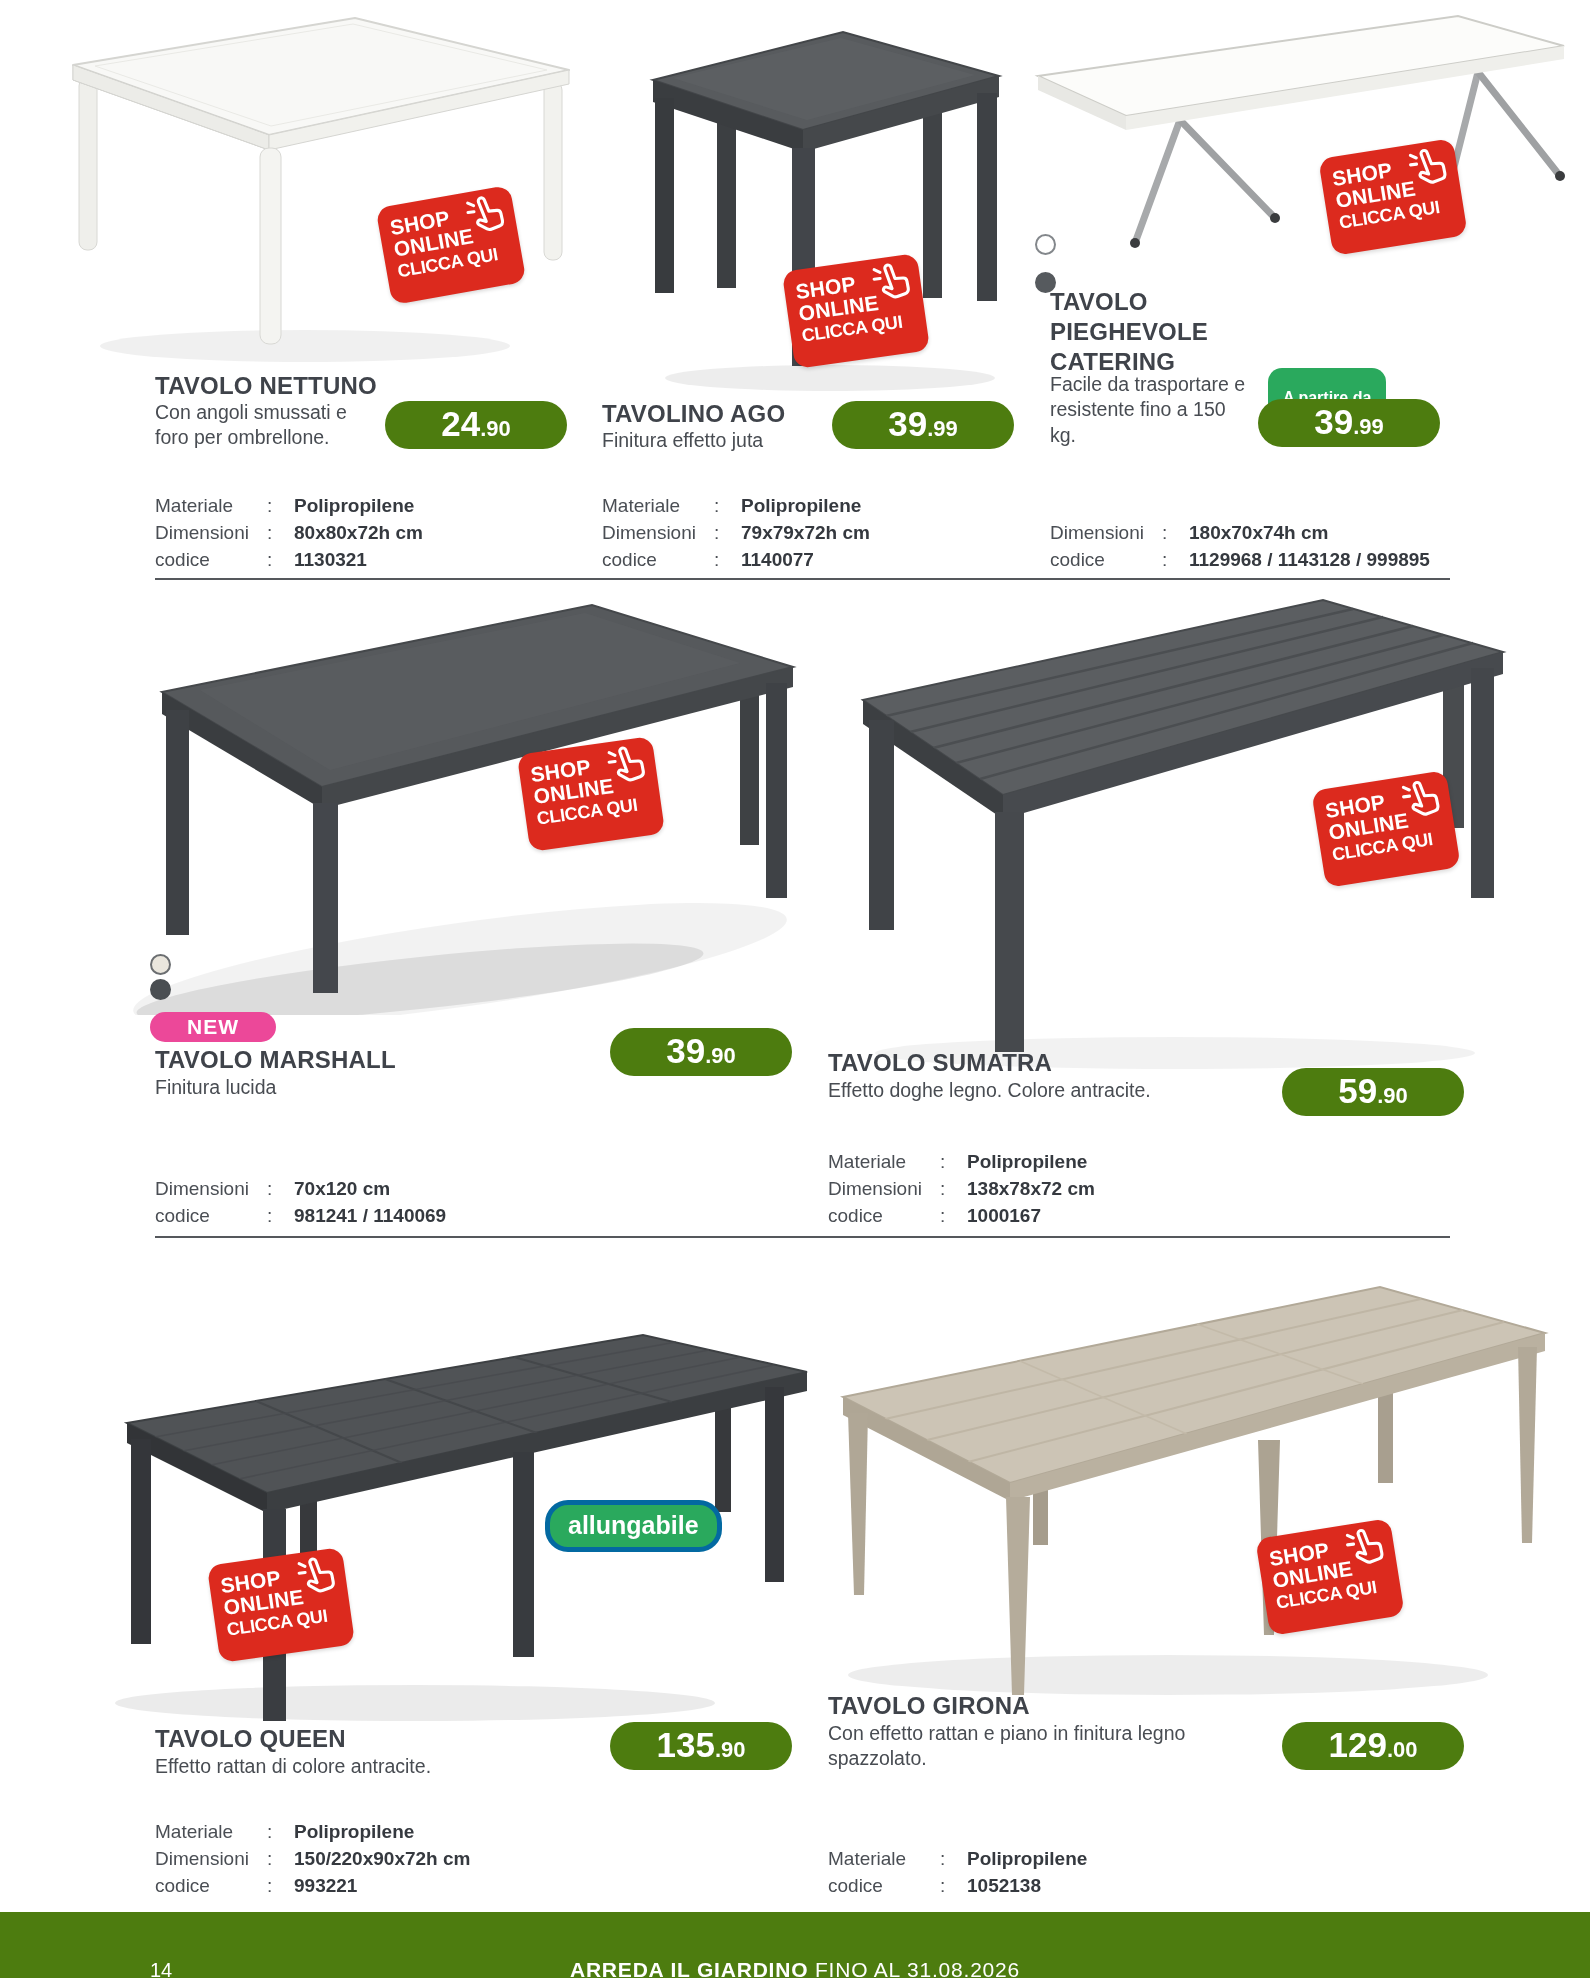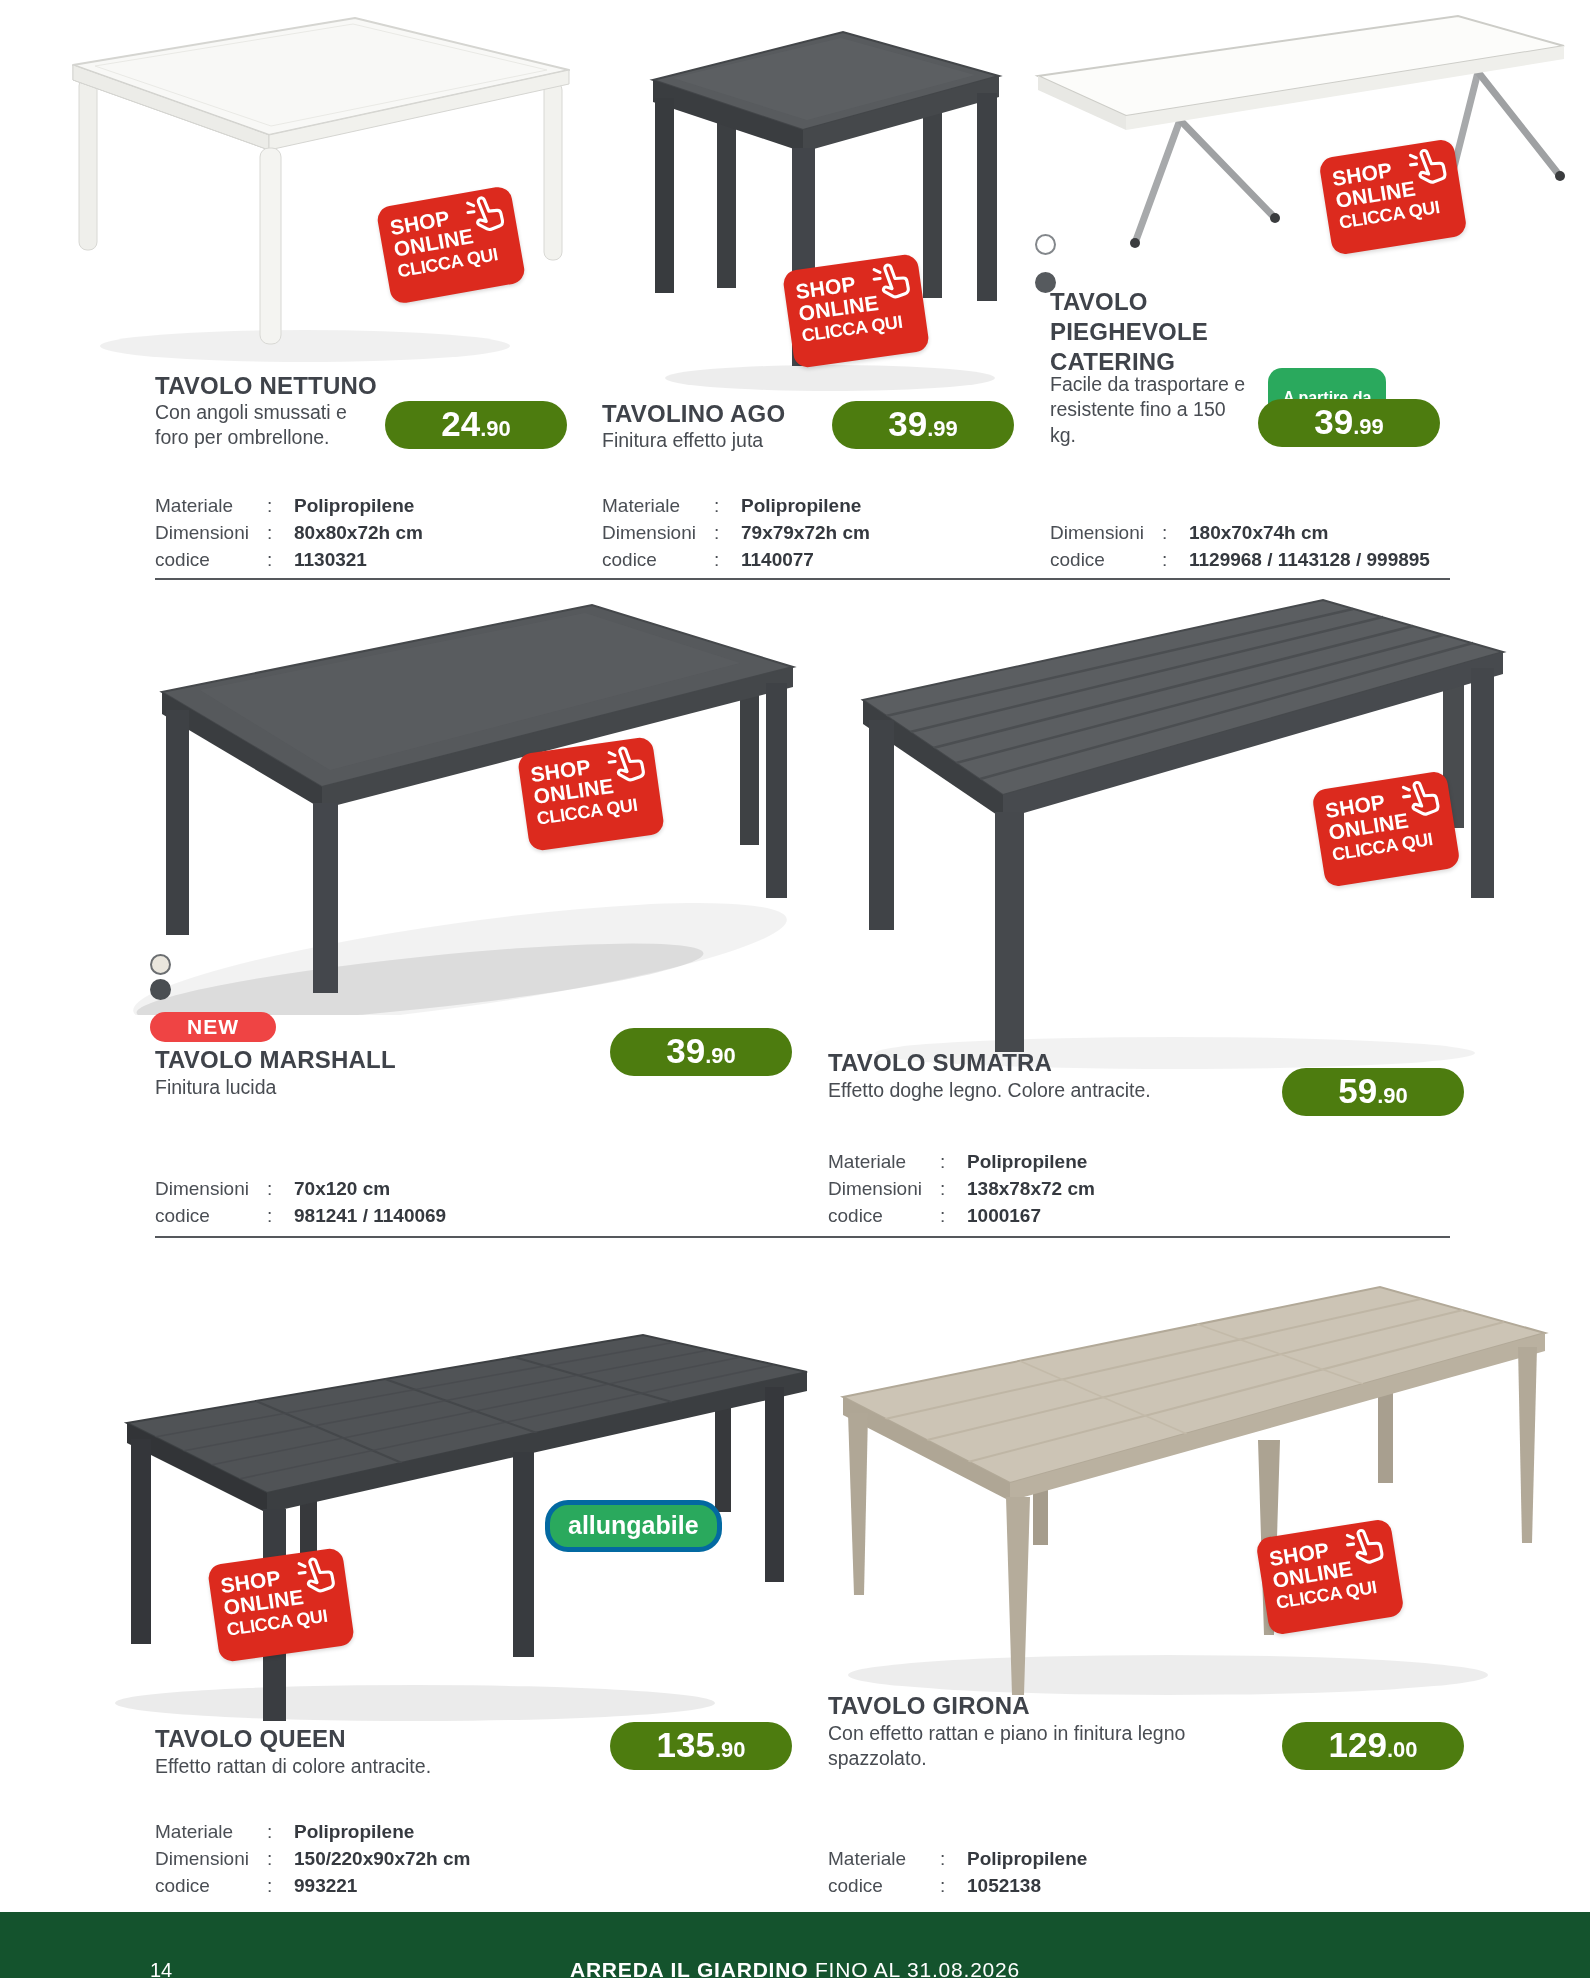--- a/index.html
+++ b/index.html
@@ -28,26 +28,26 @@
               box-shadow:0 2px 4px rgba(0,0,0,.15);}
   .shop-l1,.shop-l2{font-size:21px;line-height:22px;letter-spacing:.2px;}
   .shop-l3{font-size:18px;line-height:23px;letter-spacing:-.3px;}
   .hand{position:absolute;top:3px;right:3px;width:50px;height:44px;transform:rotate(-12deg);}
 
   .green-pill{position:absolute;background:#2aa95d;color:#fff;font-weight:bold;text-align:center;}
   .apartire{height:27px;line-height:27px;font-size:16px;border-radius:14px;padding:16px 15px;}
   .allungabile{height:42px;line-height:40px;font-size:25px;border-radius:23px;padding:0 18px;
                border:5px solid #0369a1;}
 
-  .new-badge{position:absolute;background:#ef4444;color:#fff;font-weight:bold;font-size:21px;
+  .new-badge{position:absolute;background:#ec4899;color:#fff;font-weight:bold;font-size:21px;
              width:126px;height:30px;line-height:30px;text-align:center;border-radius:16px;letter-spacing:1px;}
 
   .swatch{position:absolute;width:21px;height:21px;border-radius:50%;border:2px solid #83878b;box-sizing:border-box;}
 
-  .footer-bar{position:absolute;left:0;top:1912px;width:1590px;height:66px;background:#14532d;color:#fff;overflow:hidden;}
+  .footer-bar{position:absolute;left:0;top:1912px;width:1590px;height:66px;background:#4d7c0f;color:#fff;overflow:hidden;}
   .page-num{position:absolute;left:150px;bottom:-4px;font-size:20px;}
   .promo{position:absolute;left:0;right:0;bottom:-4px;text-align:center;font-size:21px;letter-spacing:.8px;white-space:nowrap;}
   .promo-bold{font-weight:bold;}
   svg{display:block;}
 </style>
 </head>
 <body>
 
 <div class="page">
 

